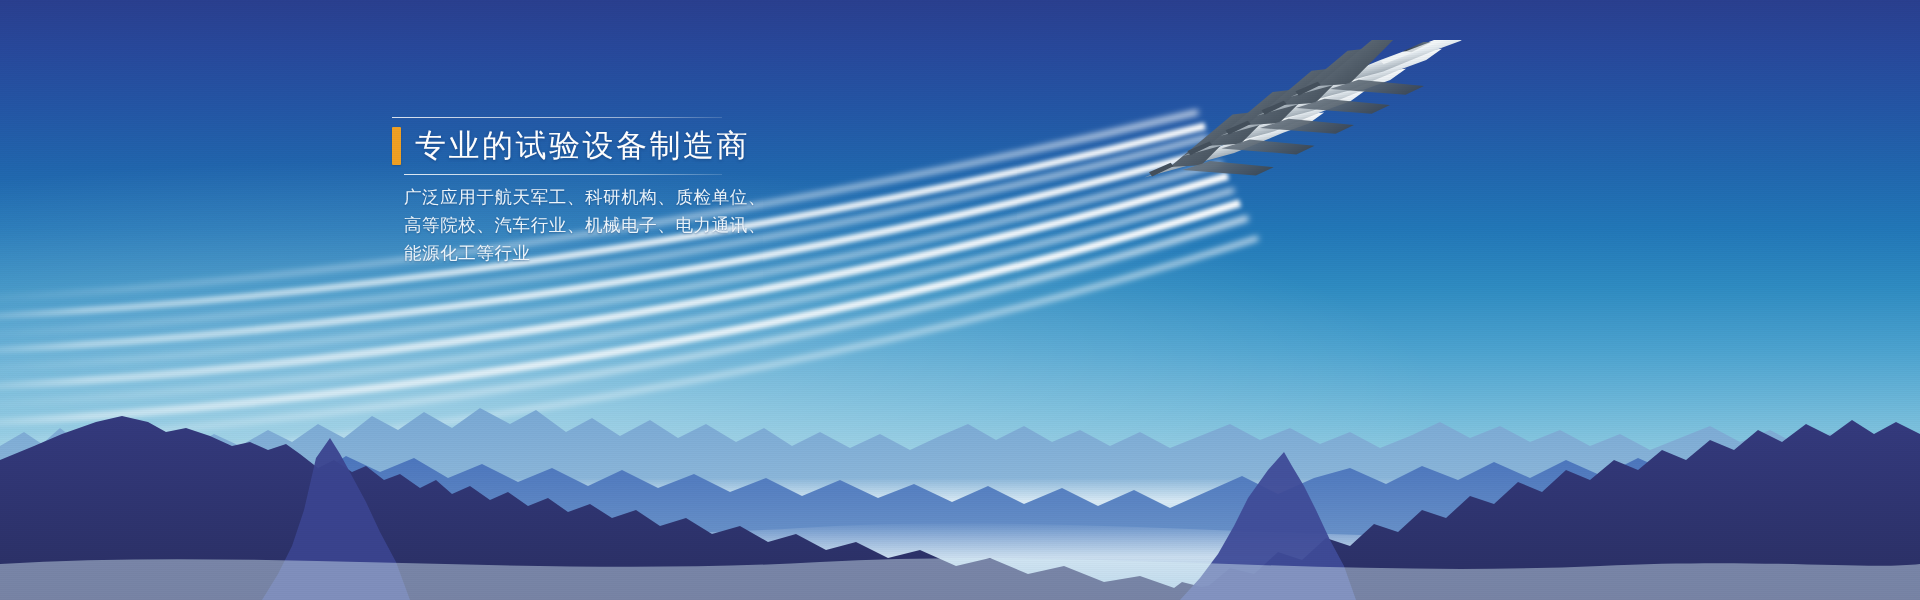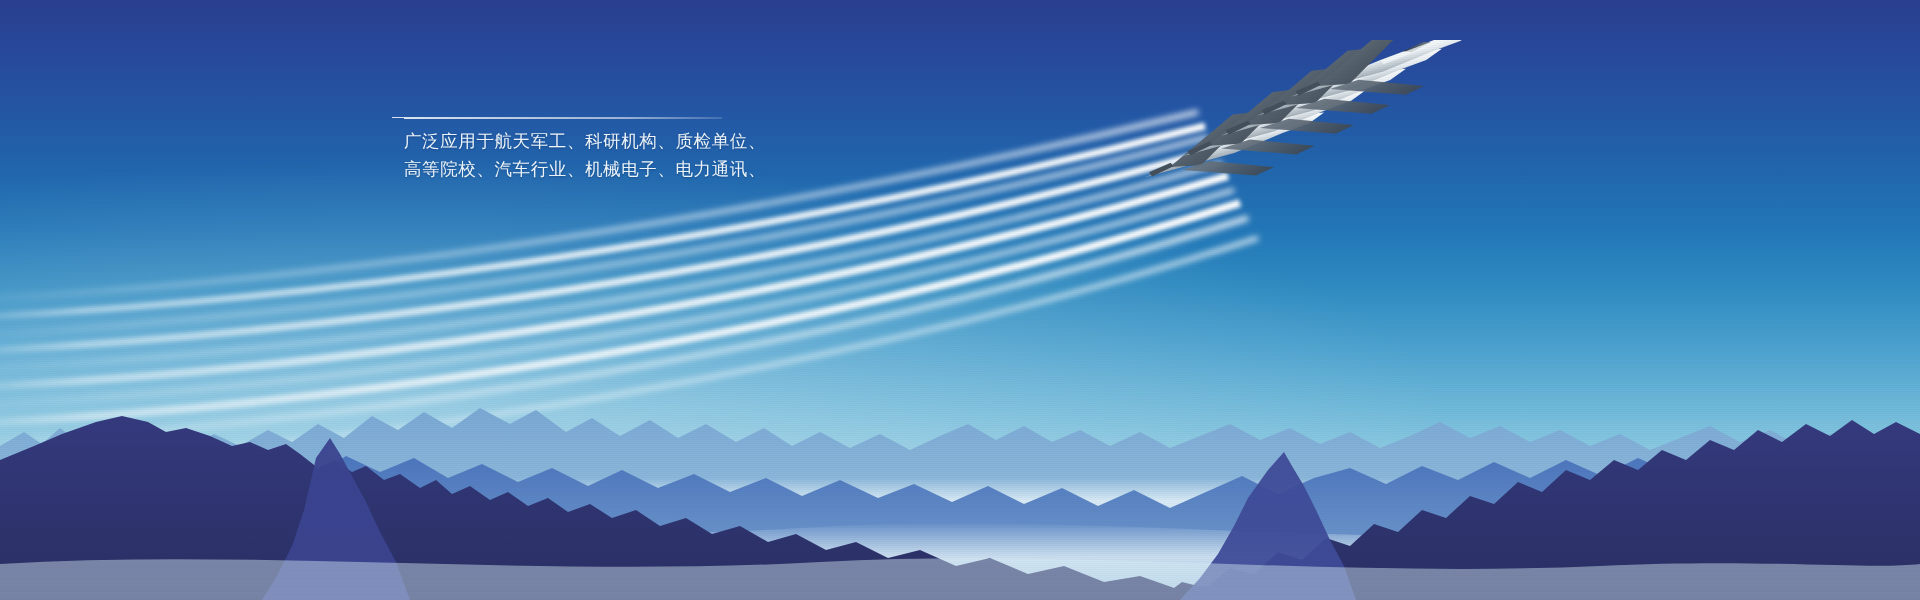--- a/index.html
+++ b/index.html
@@ -247,23 +247,28 @@
 
       <path fill="#3b4590" opacity="0.95" d="M316,108 L330,88 L340,104 L352,126 L366,152 L380,182 L396,212 L410,250 L262,250 L278,224 L292,196 L304,160 Z"></path>
 
       <path fill="#d8edf7" opacity="0.45" d="M0,214 C 260,198 540,228 820,212 C 1080,198 1330,228 1600,216 C 1760,208 1870,220 1920,214 L1920,250 L0,250 Z"></path>
     </svg>
   </div>
 
   <div class="copy">
     <div class="rule"></div>
 
+    <div class="headline-row">
+      <div class="accent-bar" style="background: rgb(240, 160, 35);"></div>
+      <div class="headline">专业的试验设备制造商</div>
+    </div>
 
     <div class="rule bottom"></div>
 
     <div class="sub">
       <div>广泛应用于航天军工、科研机构、质检单位、</div>
       <div>高等院校、汽车行业、机械电子、电力通讯、</div>
+      <div>能源化工等行业</div>
     </div>
   </div>
 
   <div class="noise"></div>
 </div>
 
 </body></html>

